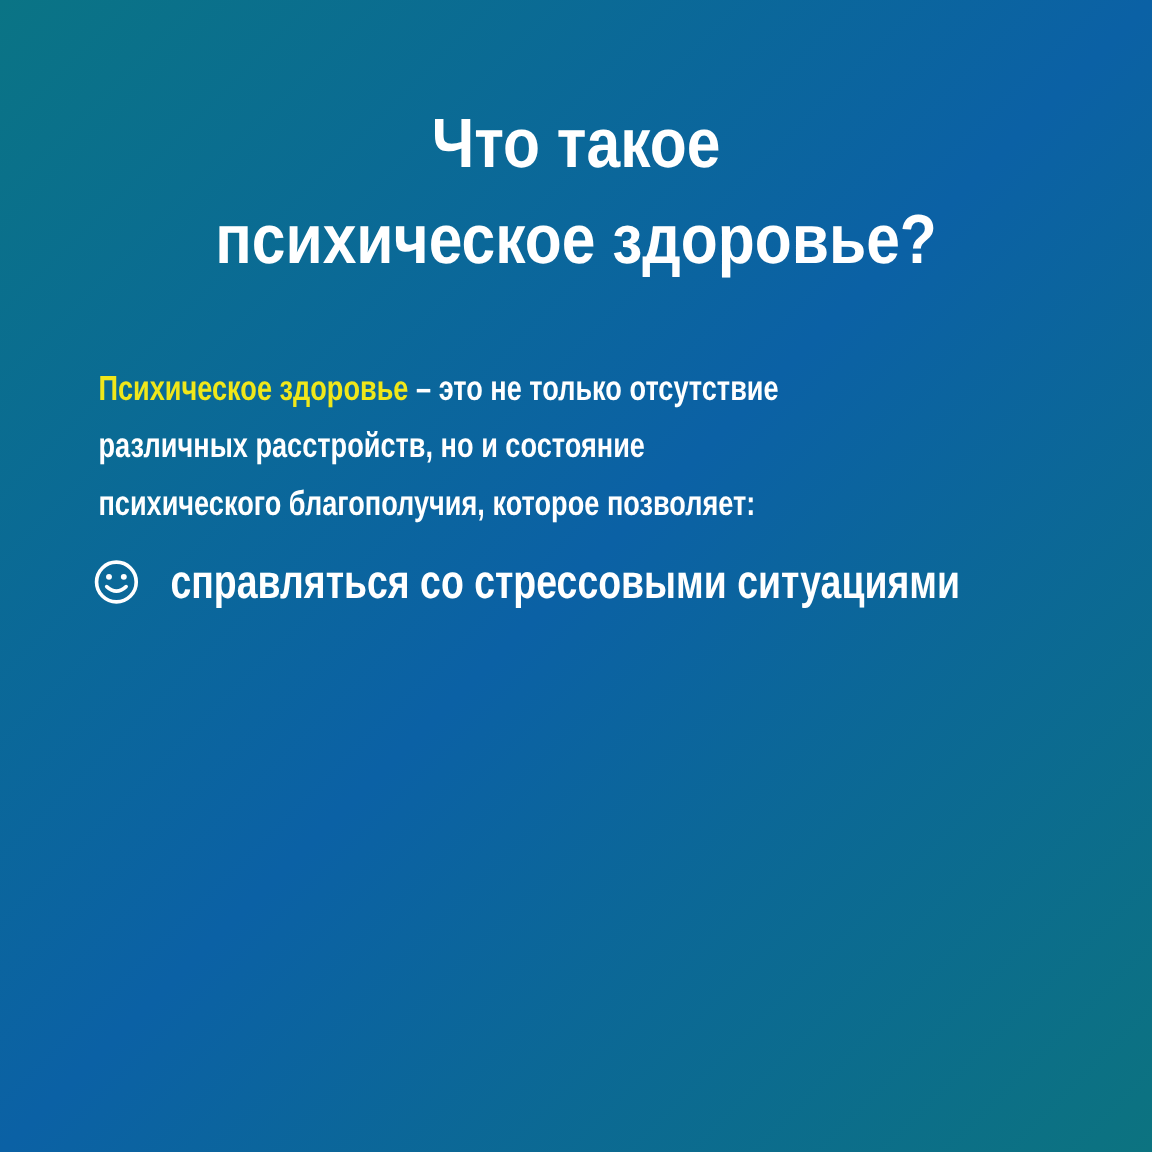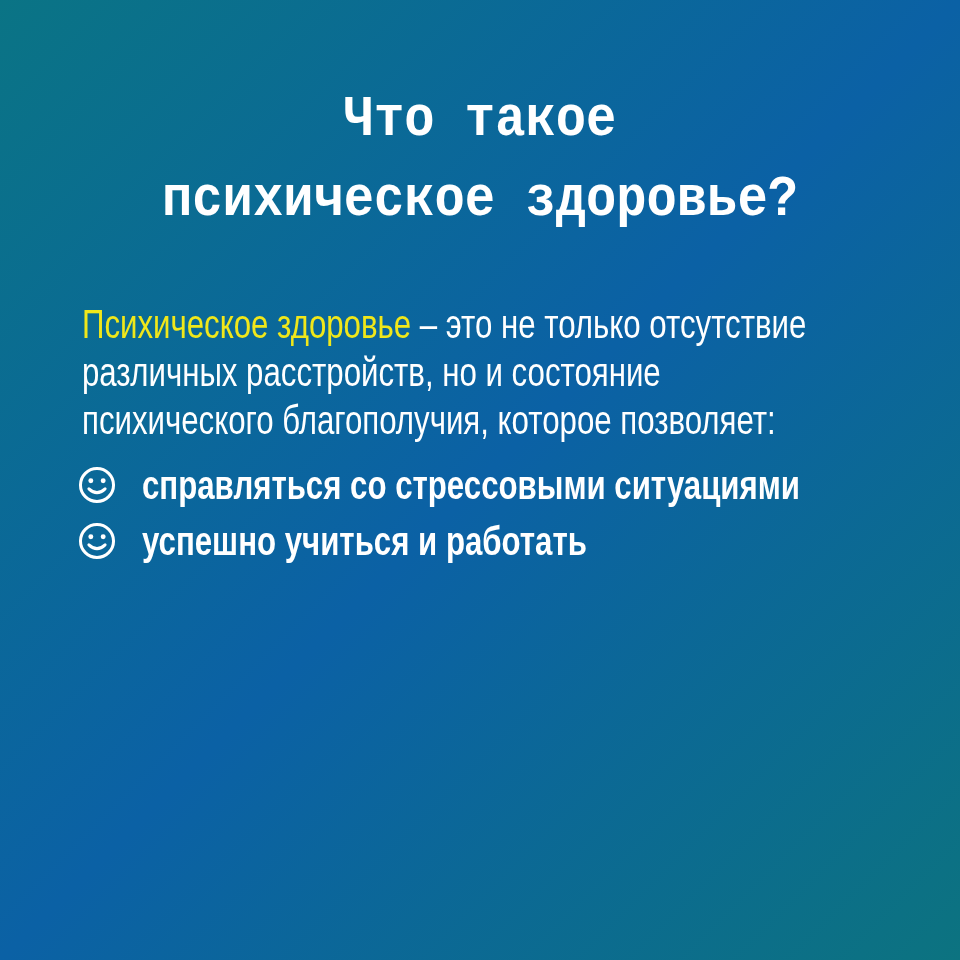--- a/index.html
+++ b/index.html
@@ -21,33 +21,32 @@
   }
   
   .title {
     margin: 0;
     padding-top: 80px;
     text-align: center;
     font-size: 58px;
     line-height: 80px;
     font-weight: 700;
     letter-spacing: 0;
-    font-family: Liberation Mono, monospace;
   }
   .title-line {
     display: block;
     transform: scaleX(0.87);
     transform-origin: 50% 50%;
     white-space: nowrap;
   }
   
   .intro {
     margin: 60px 0 0 82px;
-    font-size: 40px;
-    font-weight: 400;
+    font-size: 29px;
+    font-weight: 700;
     line-height: 48px;
   }
   .intro-line {
     transform: scaleX(0.78);
     transform-origin: 0 50%;
     white-space: nowrap;
   }
   .hl {
     color: #f0e71a;
   }
@@ -102,26 +101,15 @@
       <span class="smiley">
         <svg viewBox="0 0 40 40" xmlns="http://www.w3.org/2000/svg">
           <circle cx="20" cy="20" r="17.4" fill="none" stroke="#ffffff" stroke-width="3.2"></circle>
           <circle cx="13.5" cy="15.5" r="2.6" fill="#ffffff"></circle>
           <circle cx="26.5" cy="15.5" r="2.6" fill="#ffffff"></circle>
           <path d="M11.5 24 Q20 32 28.5 24" fill="none" stroke="#ffffff" stroke-width="3.2" stroke-linecap="round"></path>
         </svg>
       </span>
       <span class="benefit-text">справляться со стрессовыми ситуациями</span>
     </li>
-    <li class="benefit">
-      <span class="smiley">
-        <svg viewBox="0 0 40 40" xmlns="http://www.w3.org/2000/svg">
-          <circle cx="20" cy="20" r="17.4" fill="none" stroke="#ffffff" stroke-width="3.2"></circle>
-          <circle cx="13.5" cy="15.5" r="2.6" fill="#ffffff"></circle>
-          <circle cx="26.5" cy="15.5" r="2.6" fill="#ffffff"></circle>
-          <path d="M11.5 24 Q20 32 28.5 24" fill="none" stroke="#ffffff" stroke-width="3.2" stroke-linecap="round"></path>
-        </svg>
-      </span>
-      <span class="benefit-text">успешно учиться и работать</span>
-    </li>
   </ul>
 
 </div>
 
 </body></html>

